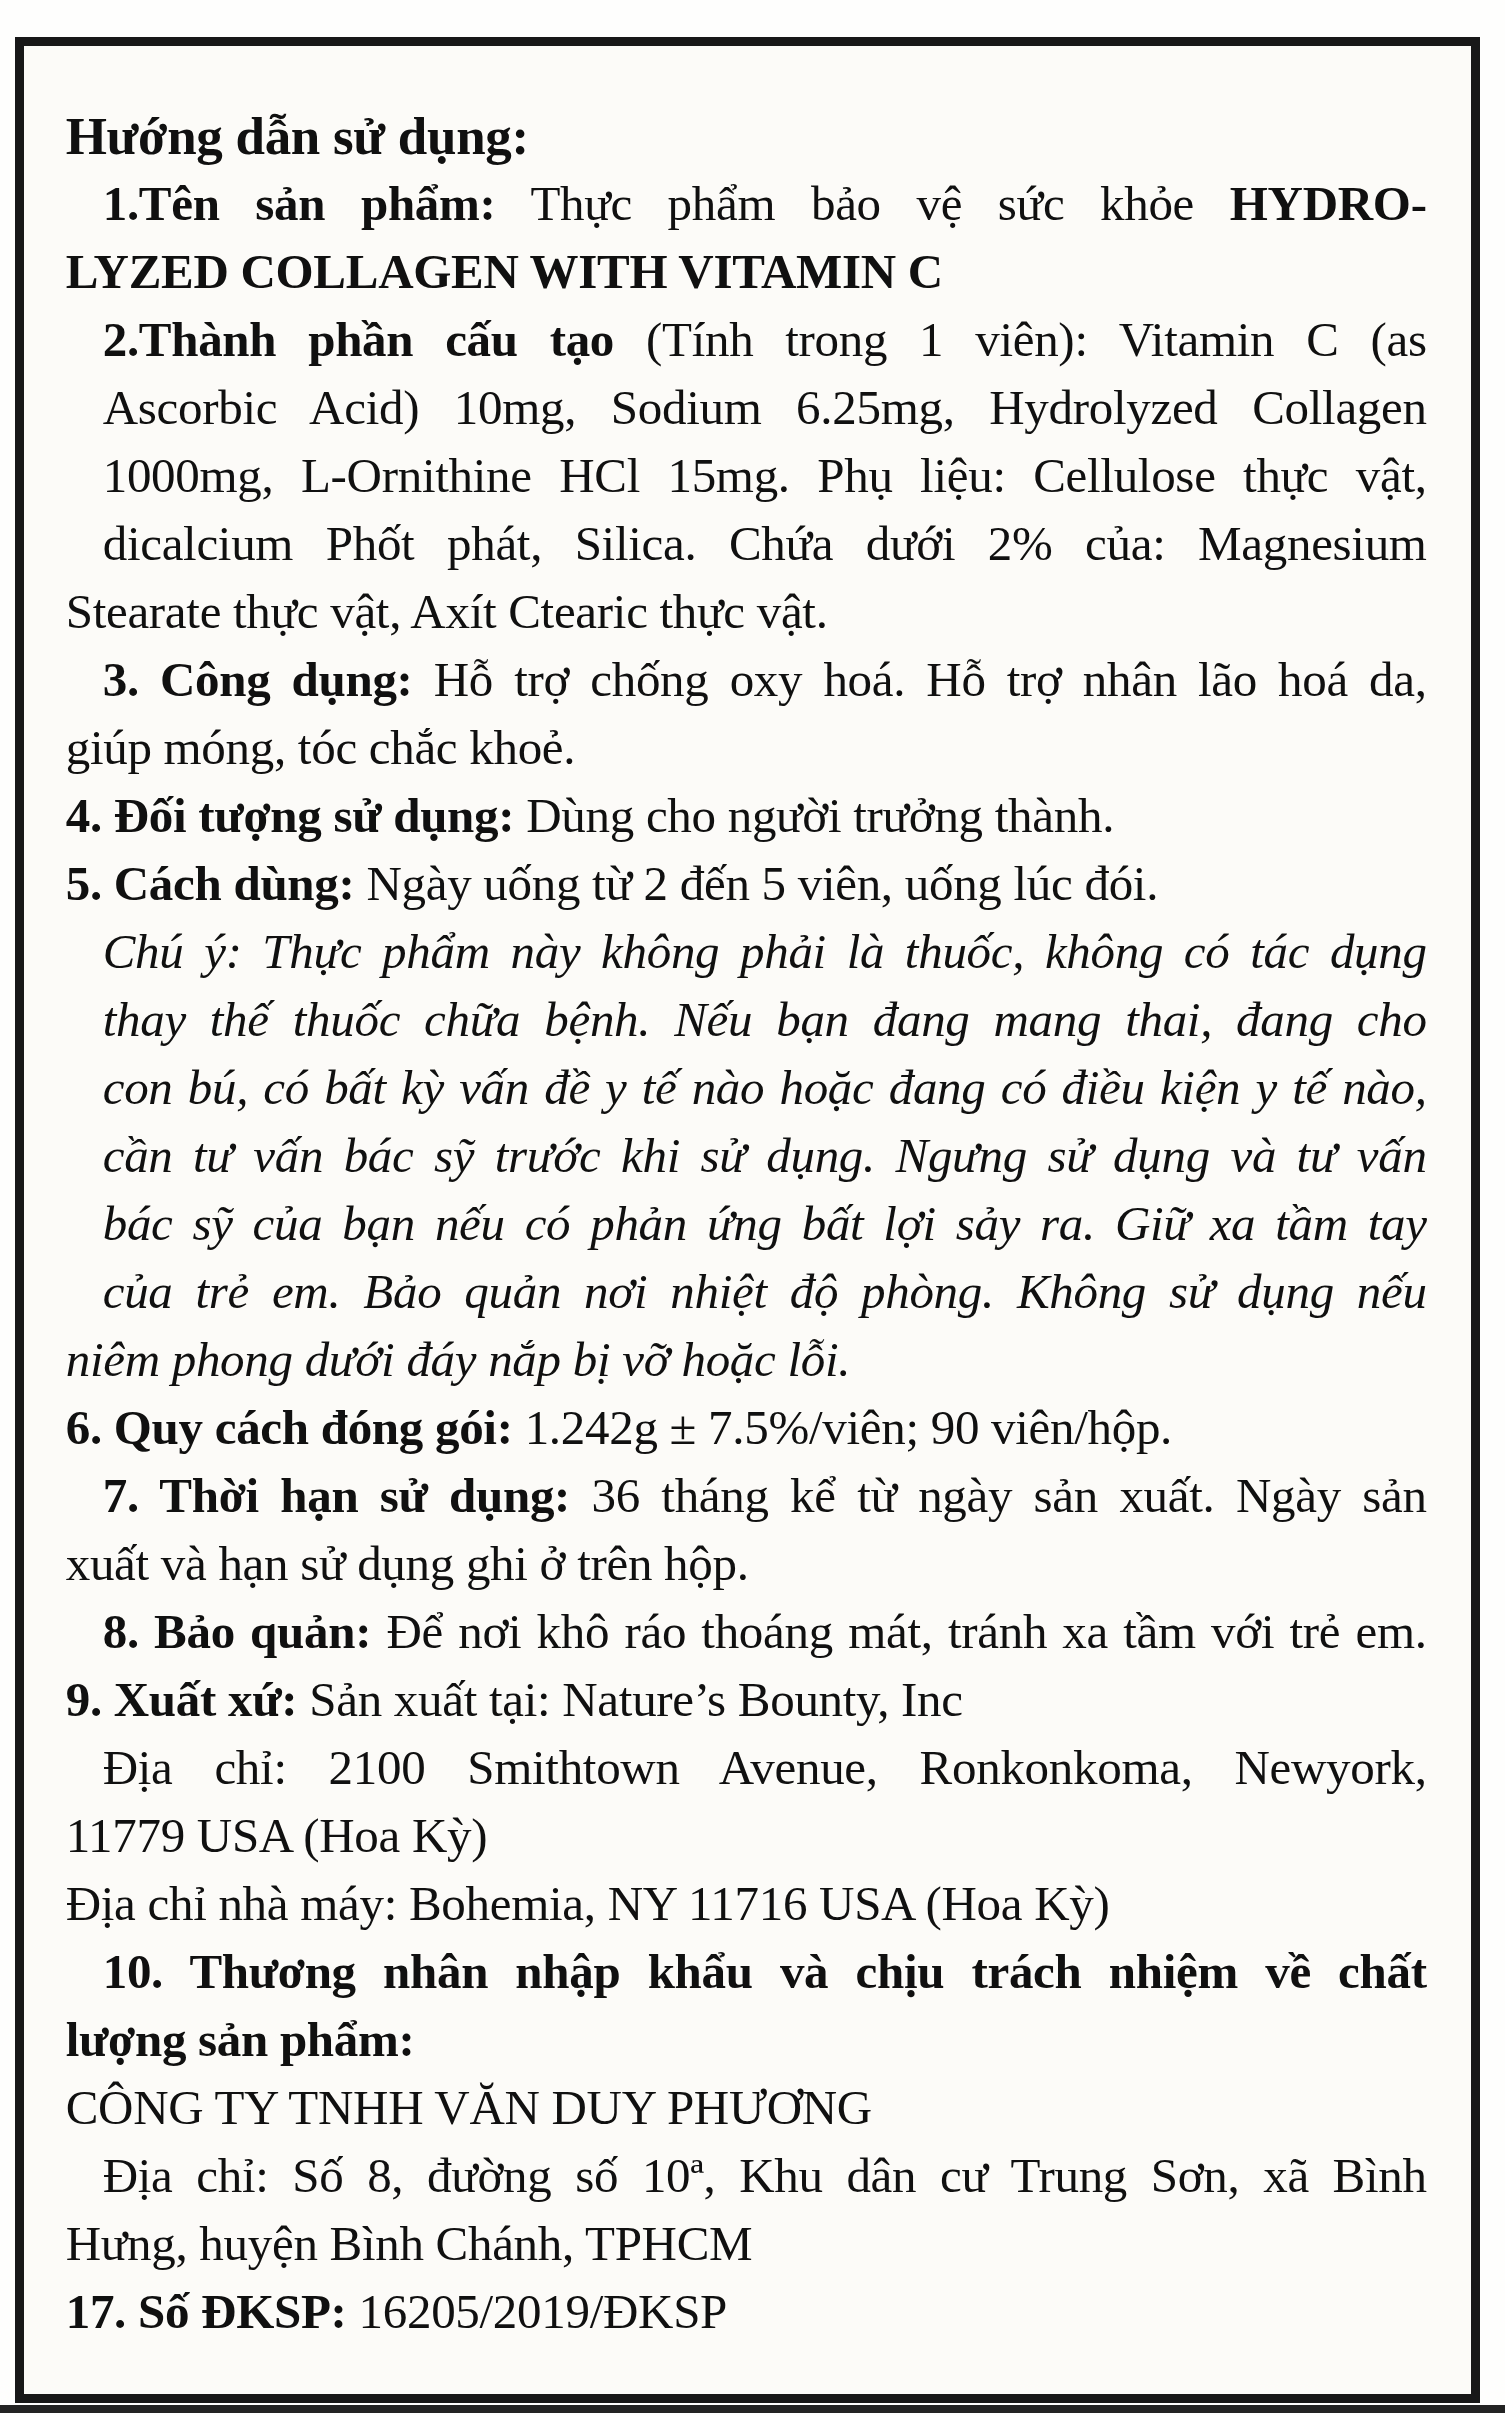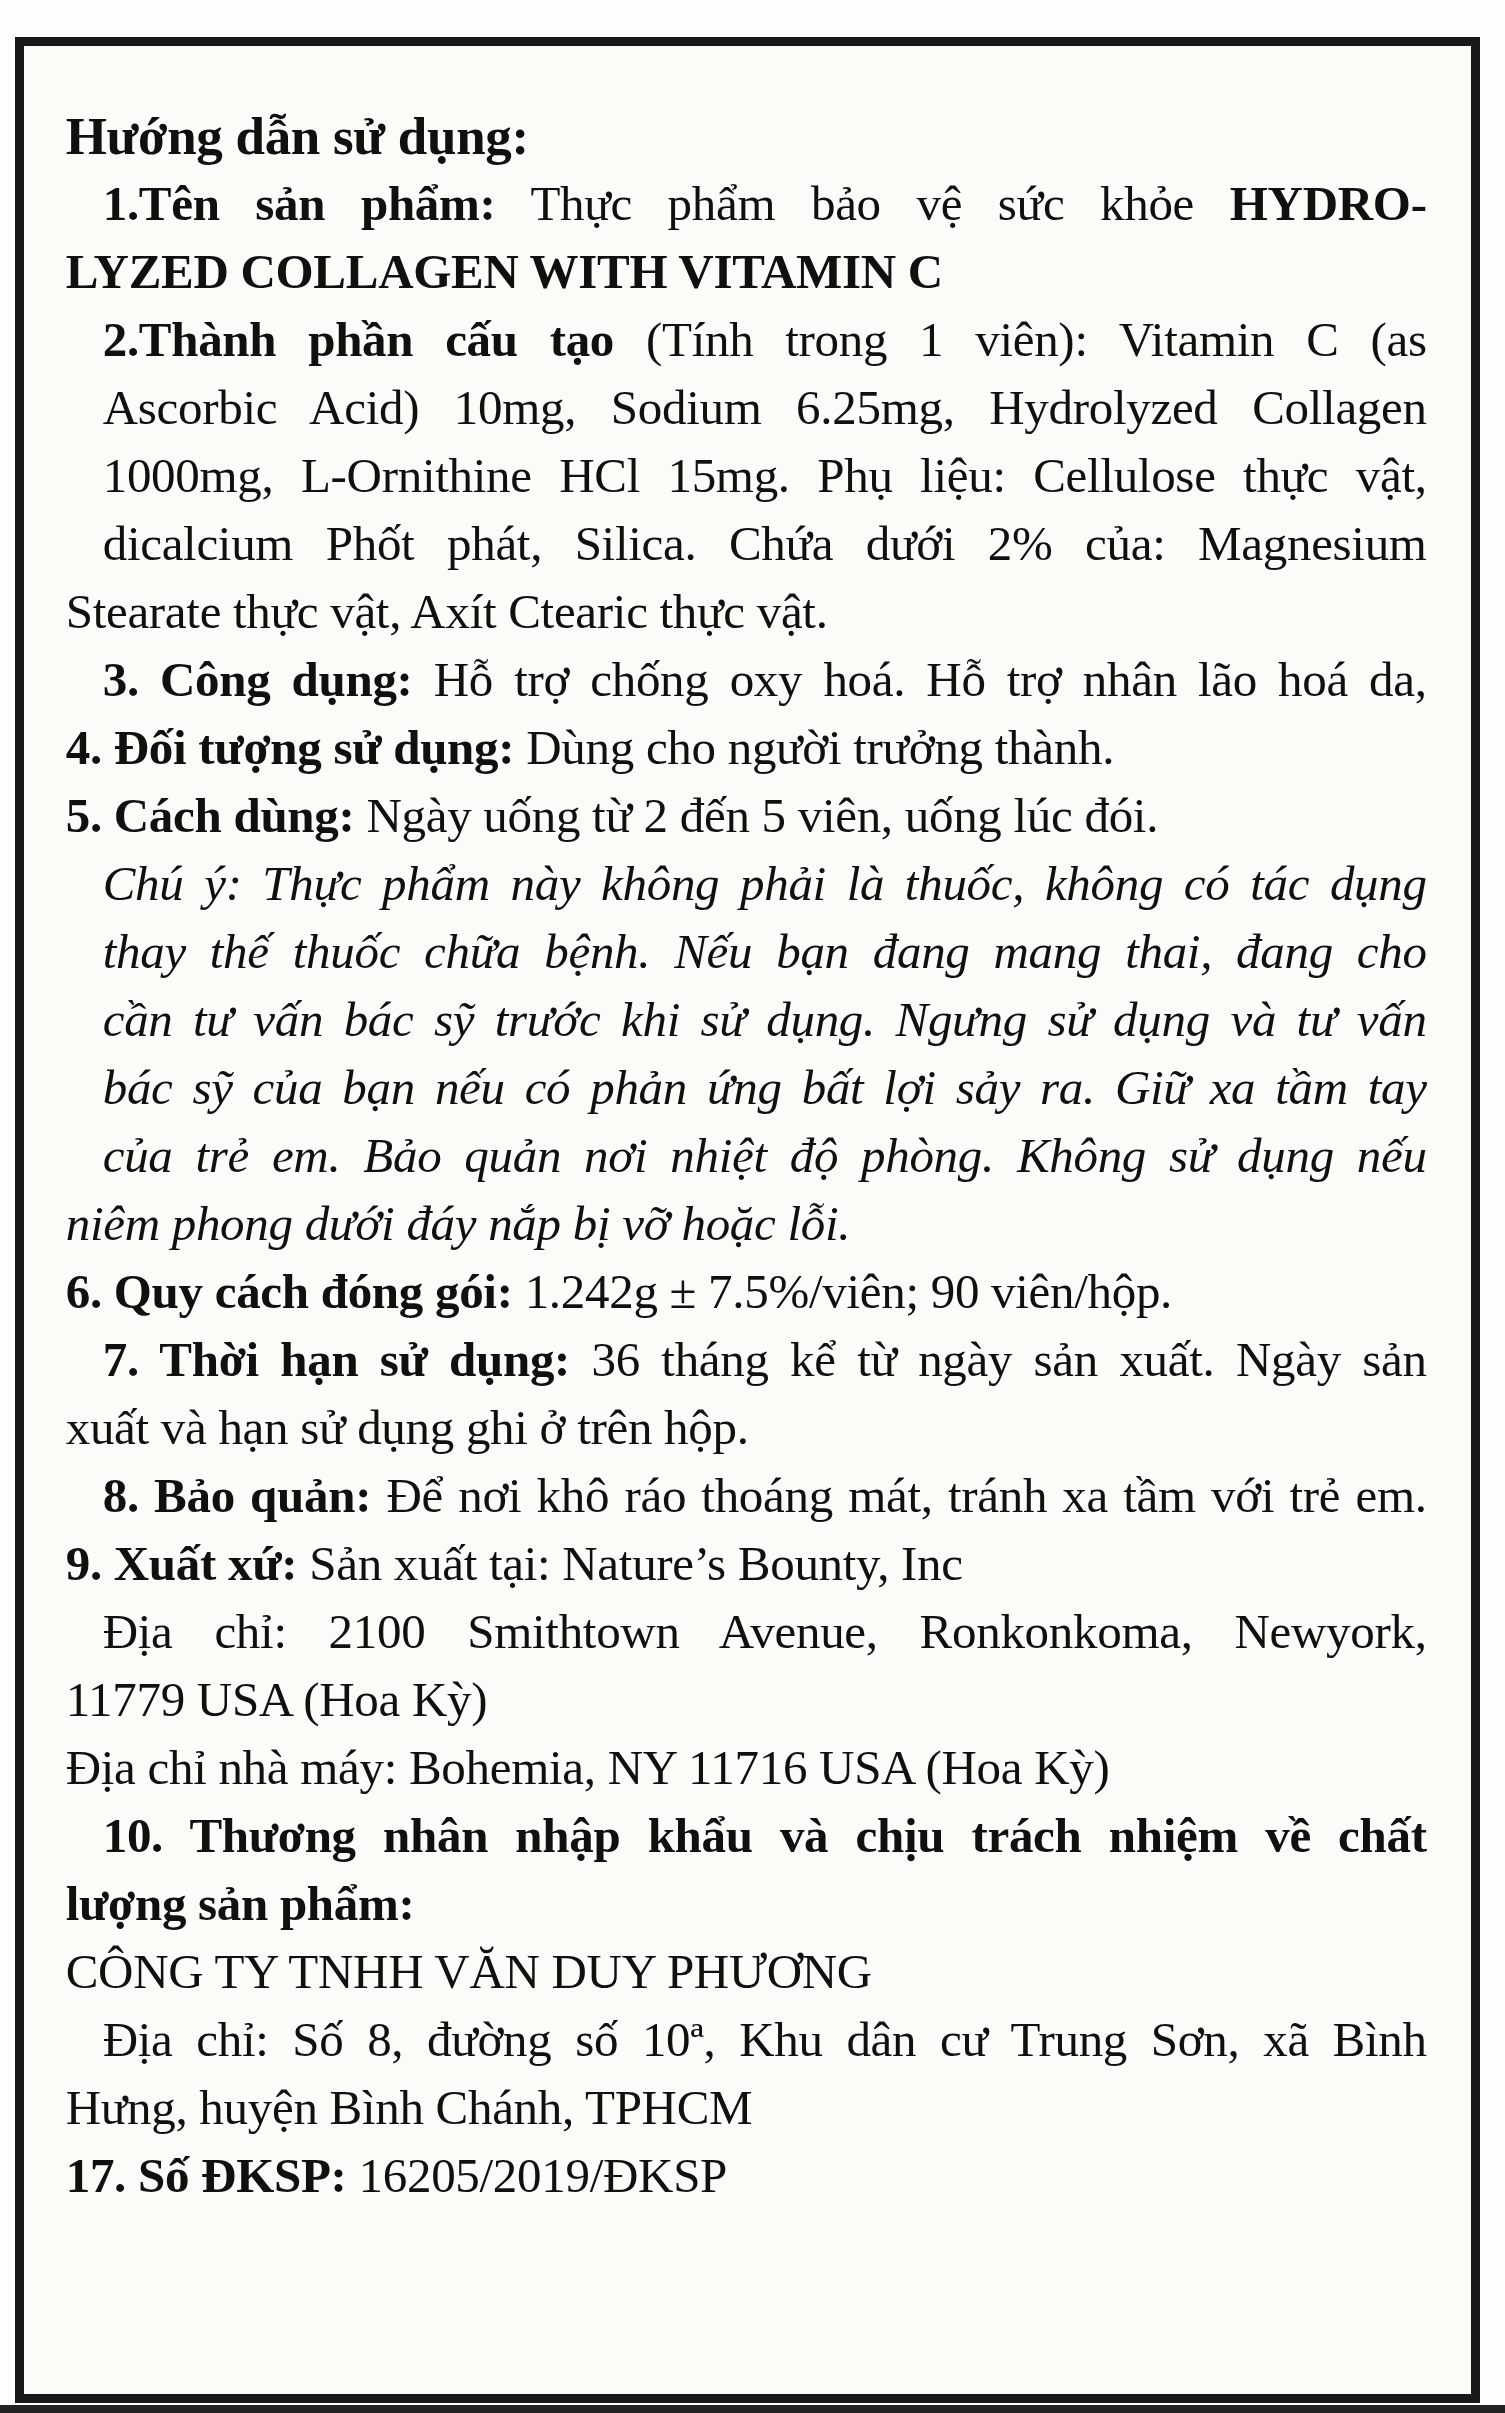--- a/index.html
+++ b/index.html
@@ -60,24 +60,26 @@
     <div class="content">
         <div class="line"><span class="b">Hướng dẫn sử dụng:</span></div>
         <div class="line just"><span class="b">1.Tên sản phẩm:</span><span> Thực phẩm bảo vệ sức khỏe </span><span class="b">HYDRO-</span></div>
         <div class="line"><span class="b">LYZED COLLAGEN WITH VITAMIN C</span></div>
         <div class="line just"><span class="b">2.Thành phần cấu tạo</span><span> (Tính trong 1 viên): Vitamin C (as</span></div>
         <div class="line just"><span>Ascorbic Acid) 10mg, Sodium 6.25mg, Hydrolyzed Collagen</span></div>
         <div class="line just"><span>1000mg, L-Ornithine HCl 15mg. Phụ liệu: Cellulose thực vật,</span></div>
         <div class="line just"><span>dicalcium Phốt phát, Silica. Chứa dưới 2% của: Magnesium</span></div>
         <div class="line"><span>Stearate thực vật, Axít Ctearic thực vật.</span></div>
         <div class="line just"><span class="b">3. Công dụng:</span><span> Hỗ trợ chống oxy hoá. Hỗ trợ nhân lão hoá da,</span></div>
+        <div class="line"><span>giúp móng, tóc chắc khoẻ.</span></div>
         <div class="line"><span class="b">4. Đối tượng sử dụng:</span><span> Dùng cho người trưởng thành.</span></div>
         <div class="line"><span class="b">5. Cách dùng:</span><span> Ngày uống từ 2 đến 5 viên, uống lúc đói.</span></div>
         <div class="line just"><span class="i">Chú ý: Thực phẩm này không phải là thuốc, không có tác dụng</span></div>
         <div class="line just"><span class="i">thay thế thuốc chữa bệnh. Nếu bạn đang mang thai, đang cho</span></div>
+        <div class="line just"><span class="i">con bú, có bất kỳ vấn đề y tế nào hoặc đang có điều kiện y tế nào,</span></div>
         <div class="line just"><span class="i">cần tư vấn bác sỹ trước khi sử dụng. Ngưng sử dụng và tư vấn</span></div>
         <div class="line just"><span class="i">bác sỹ của bạn nếu có phản ứng bất lợi sảy ra. Giữ xa tầm tay</span></div>
         <div class="line just"><span class="i">của trẻ em. Bảo quản nơi nhiệt độ phòng. Không sử dụng nếu</span></div>
         <div class="line"><span class="i">niêm phong dưới đáy nắp bị vỡ hoặc lỗi.</span></div>
         <div class="line"><span class="b">6. Quy cách đóng gói:</span><span> 1.242g ± 7.5%/viên; 90 viên/hộp.</span></div>
         <div class="line just"><span class="b">7. Thời hạn sử dụng:</span><span> 36 tháng kể từ ngày sản xuất. Ngày sản</span></div>
         <div class="line"><span>xuất và hạn sử dụng ghi ở trên hộp.</span></div>
         <div class="line just"><span class="b">8. Bảo quản:</span><span> Để nơi khô ráo thoáng mát, tránh xa tầm với trẻ em.</span></div>
         <div class="line"><span class="b">9. Xuất xứ:</span><span> Sản xuất tại: Nature’s Bounty, Inc</span></div>
         <div class="line just"><span>Địa chỉ: 2100 Smithtown Avenue, Ronkonkoma, Newyork,</span></div>

